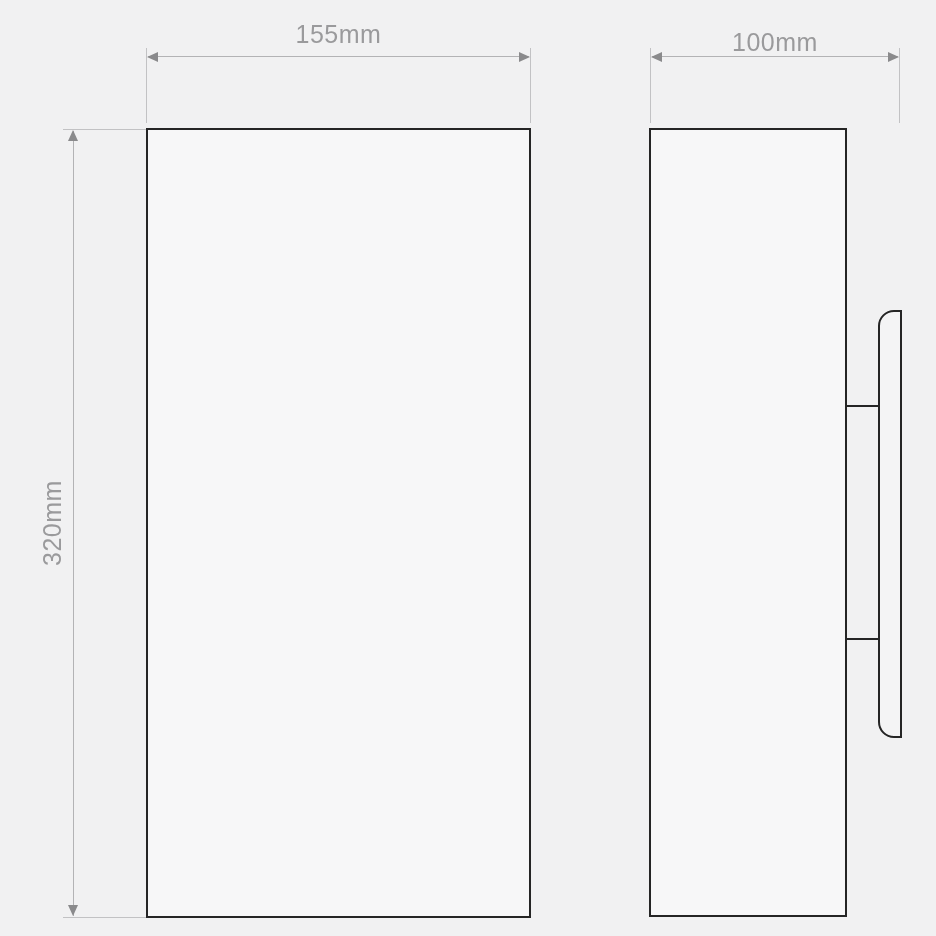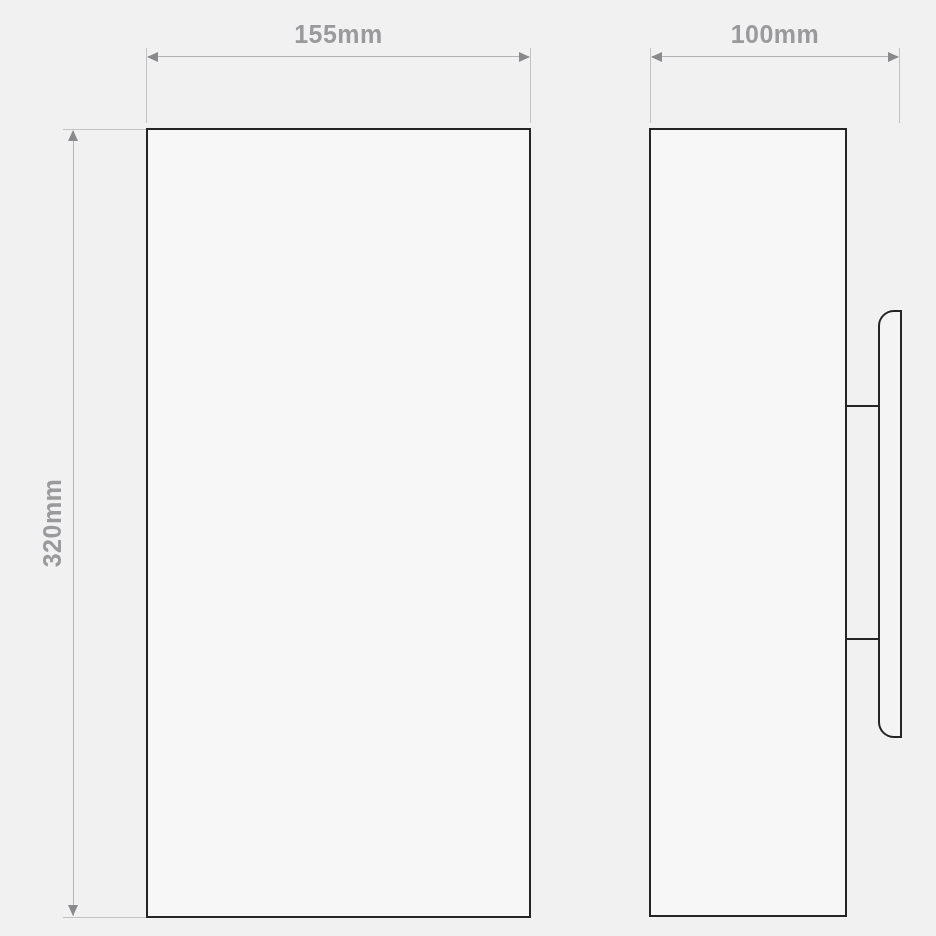--- a/index.html
+++ b/index.html
@@ -10,21 +10,20 @@
     width: 936px;
     height: 936px;
     position: relative;
     background: #f1f1f2;
     font-family: "Liberation Sans", sans-serif;
     overflow: hidden;
   }
   .drawing {
     position: absolute;
     inset: 0;
-    font-weight: bold;
   }
   
   .view-rect {
     position: absolute;
     background: #f7f7f8;
     border: 2px solid #252525;
     box-sizing: border-box;
   }
   .front-view {
     left: 146px;
@@ -114,21 +113,21 @@
     text-align: center;
   }
   .dim-label.width-label {
     left: 146px;
     width: 385px;
     top: 20px;
   }
   .dim-label.depth-label {
     left: 650px;
     width: 250px;
-    top: 20px;
+    top: 28px;
   }
   .dim-label.height-label {
     left: 52px;
     top: 523px;
     transform: translate(-50%, -50%) rotate(-90deg);
   }
 
   
   .w-ext-left  { left: 146px; top: 48px; height: 75px; }
   .w-ext-right { left: 530px; top: 48px; height: 75px; }

